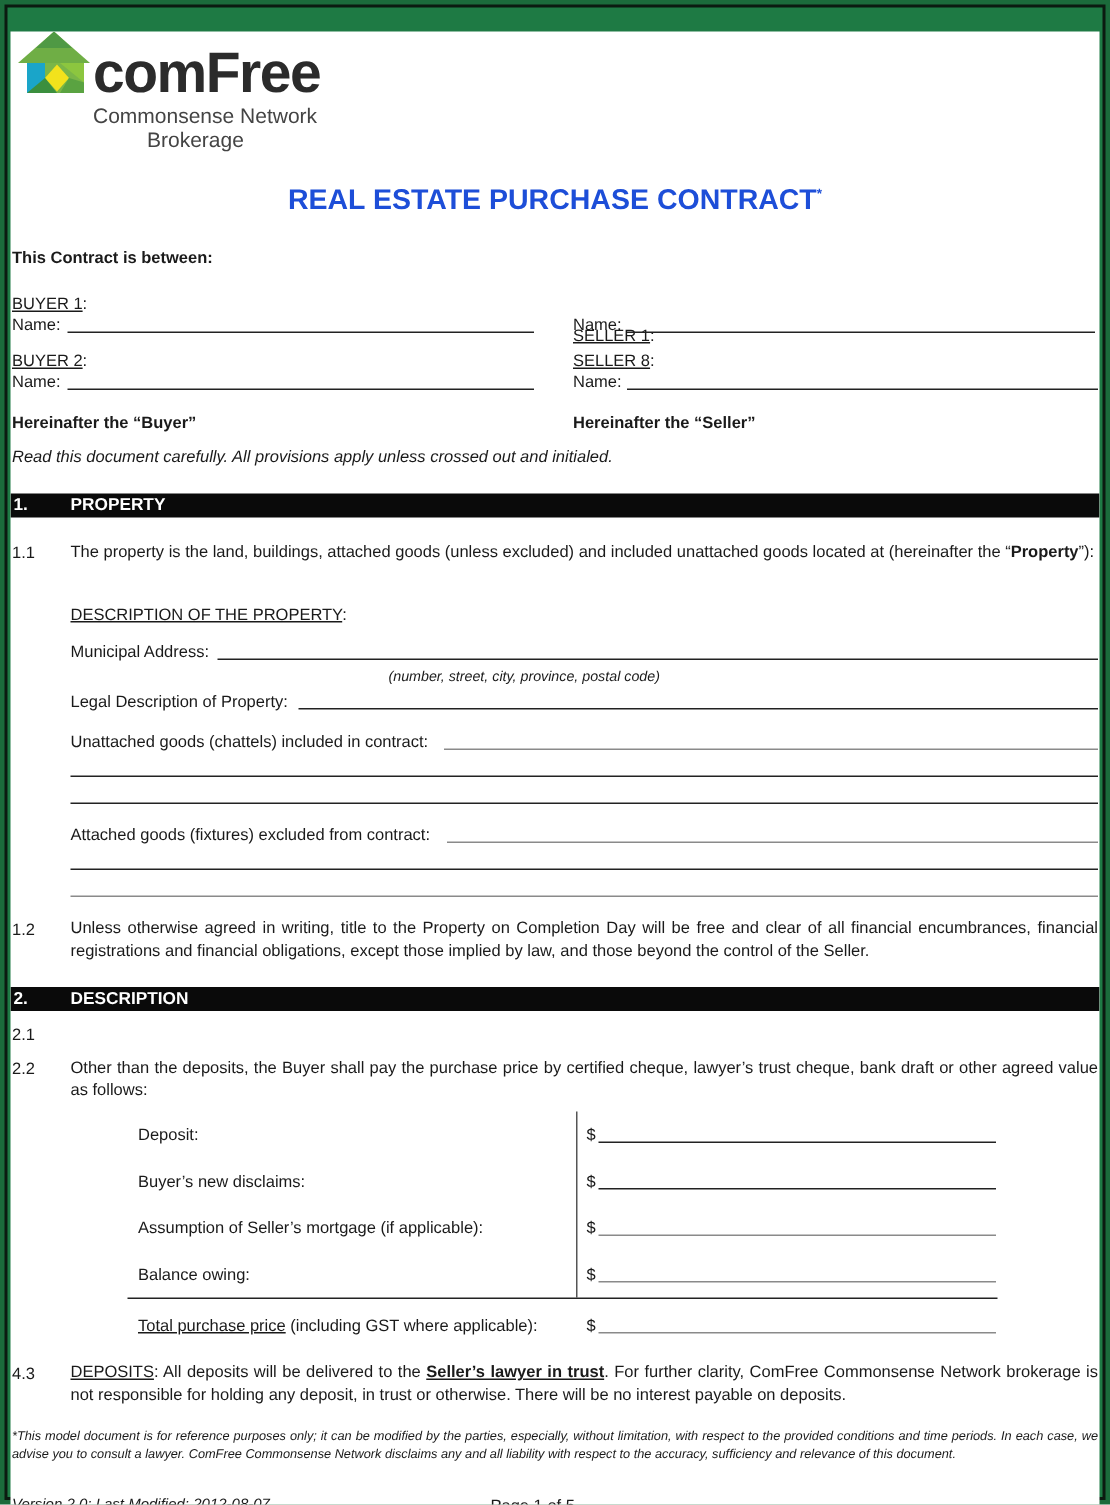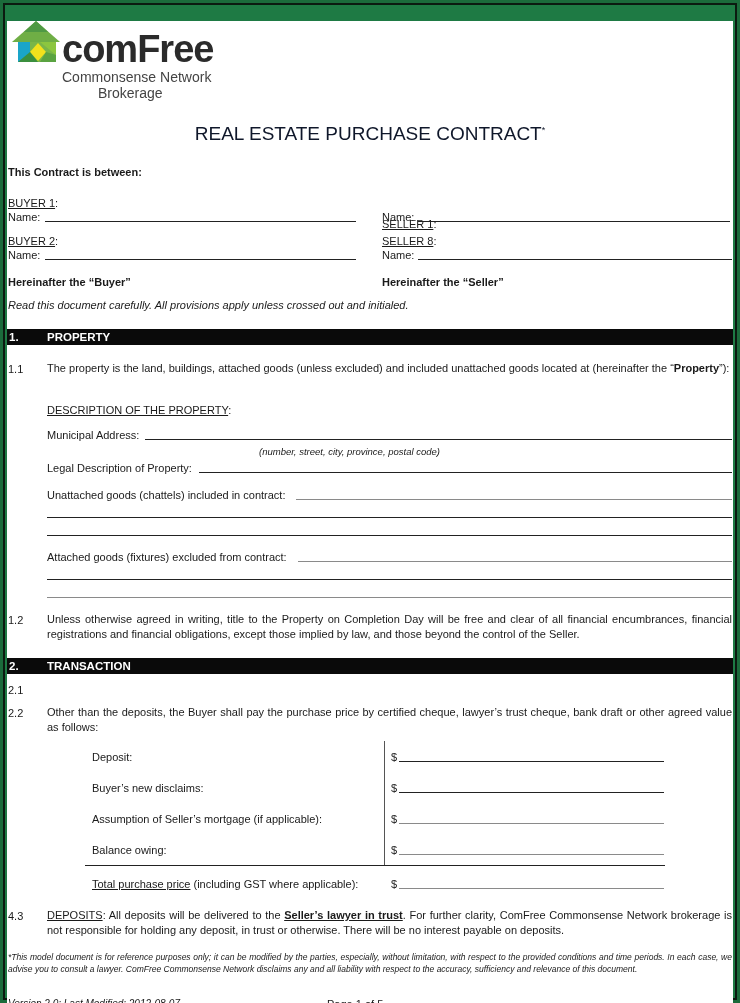--- a/index.html
+++ b/index.html
@@ -22,21 +22,21 @@
   .abs { position: absolute; }
   .t { font-size: 11px; line-height: 14px; white-space: nowrap; }
   .b { font-weight: bold; }
   .i { font-style: italic; }
   .u { text-decoration: underline; }
   .line { position: absolute; height: 0; border-bottom: 1px solid #222; }
   .line.thin { border-bottom-color: #8a8a8a; }
   .line.thick { border-bottom: 1.5px solid #222; }
   .logo-word { font-size: 38px; font-weight: bold; color: #2b2b2b; letter-spacing: -1px; line-height: 40px; }
   .logo-sub { font-size: 14px; color: #444; line-height: 16px; }
-  .title { font-size: 19px; font-weight: normal; color: #0f172a; }
+  .title { font-size: 19px; font-weight: bold; color: #1d4ed8; }
   .title sup { font-size: 9px; }
   .section-bar {
     position: absolute; left: 0; width: 726px; height: 16px; background: #0a0a0a;
     color: #fff; font-weight: bold; font-size: 11.5px; line-height: 16px;
   }
   .section-bar .num { position: absolute; left: 2px; }
   .section-bar .lbl { position: absolute; left: 40px; }
   .para { position: absolute; font-size: 11px; line-height: 15px; text-align: justify; }
   .para.last-line { text-align-last: left; }
   .vline { position: absolute; width: 0; border-left: 1px solid #555; }
@@ -120,21 +120,21 @@
   <div class="abs t" style="left:40px; top:529px;">Attached goods (fixtures) excluded from contract:</div>
   <div class="line thin" style="left:291px; width:434px; top:540px;"></div>
   <div class="line" style="left:40px; width:685px; top:558px;"></div>
   <div class="line thin" style="left:40px; width:685px; top:576px;"></div>
 
   <div class="abs t" style="left:1px; top:592px;">1.2</div>
   <div class="para last-line" style="left:40px; top:591px; width:685px;">Unless otherwise agreed in writing, title to the Property on Completion Day will be free and clear of all financial encumbrances, financial registrations and financial obligations, except those implied by law, and those beyond the control of the Seller.</div>
 
   <div class="section-bar" style="top:637px;">
     <span class="num">2.</span>
-    <span class="lbl">TRANSACTION</span>
+    <span class="lbl">DESCRIPTION</span>
   </div>
 
   <div class="abs t" style="left:1px; top:662px;">2.1</div>
 
   <div class="abs t" style="left:1px; top:685px;">2.2</div>
   <div class="para last-line" style="left:40px; top:684px; width:685px;">Other than the deposits, the Buyer shall pay the purchase price by certified cheque, lawyer’s trust cheque, bank draft or other agreed value as follows:</div>
 
   <div class="vline" style="left:377px; top:720px; height:124px;"></div>
 
   <div class="abs t" style="left:85px; top:729px;">Deposit:</div>

